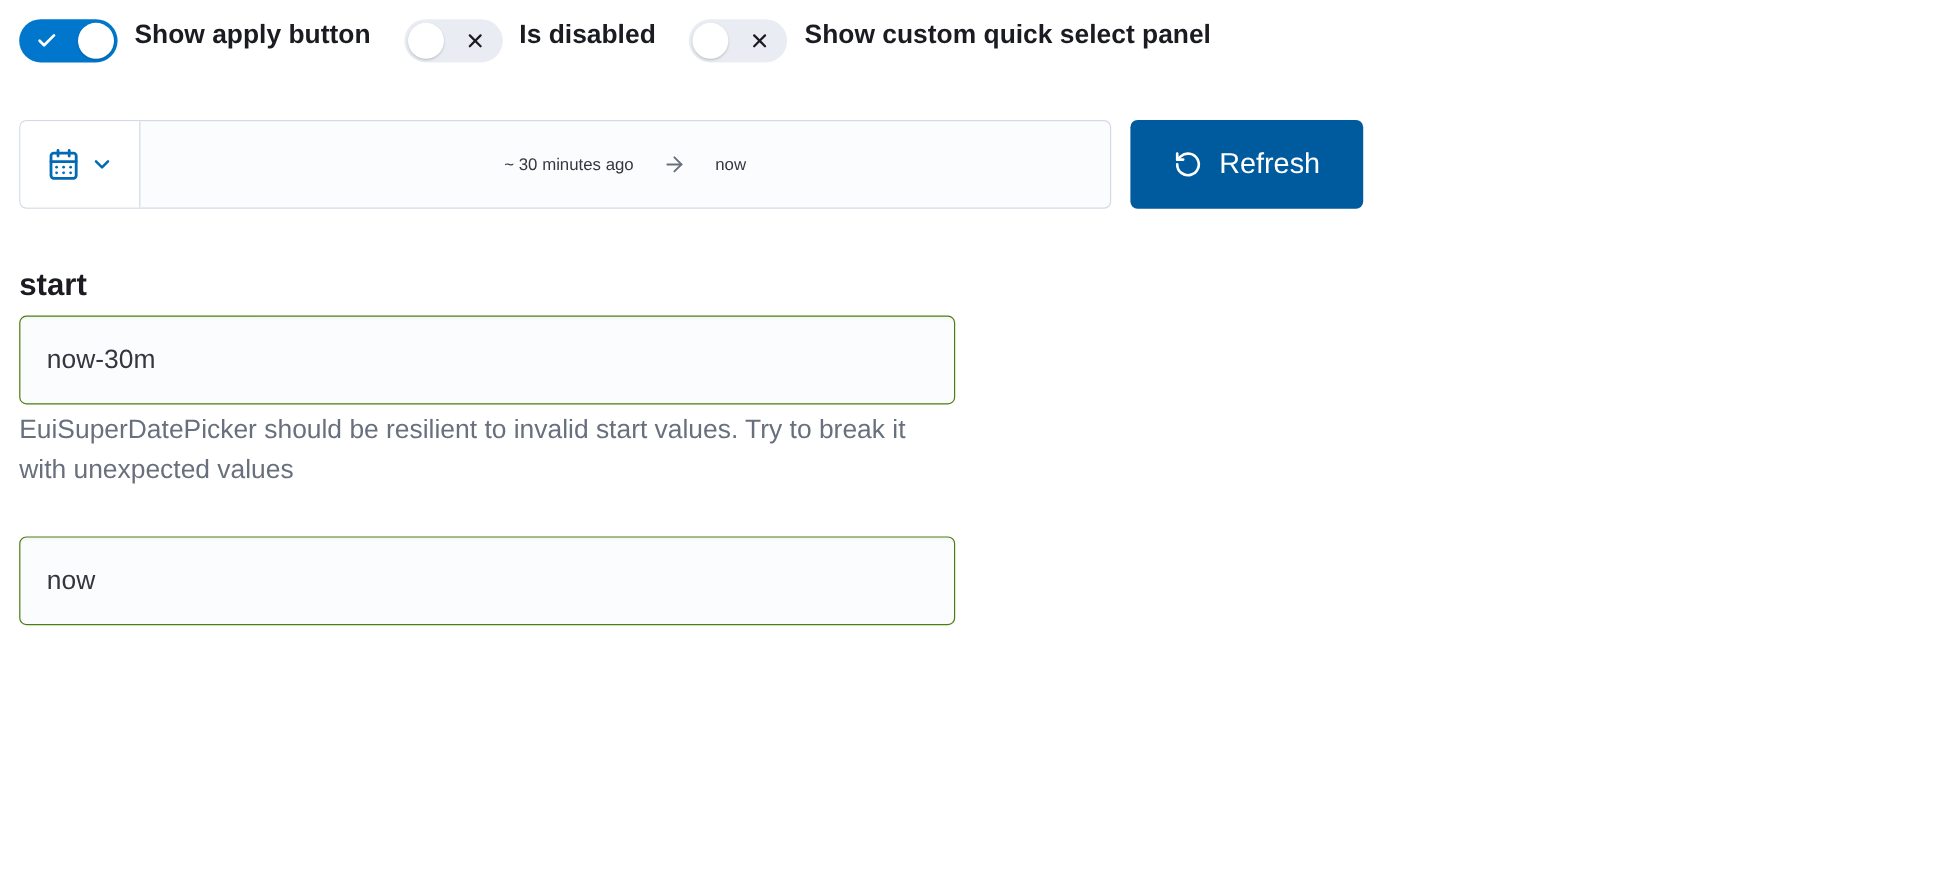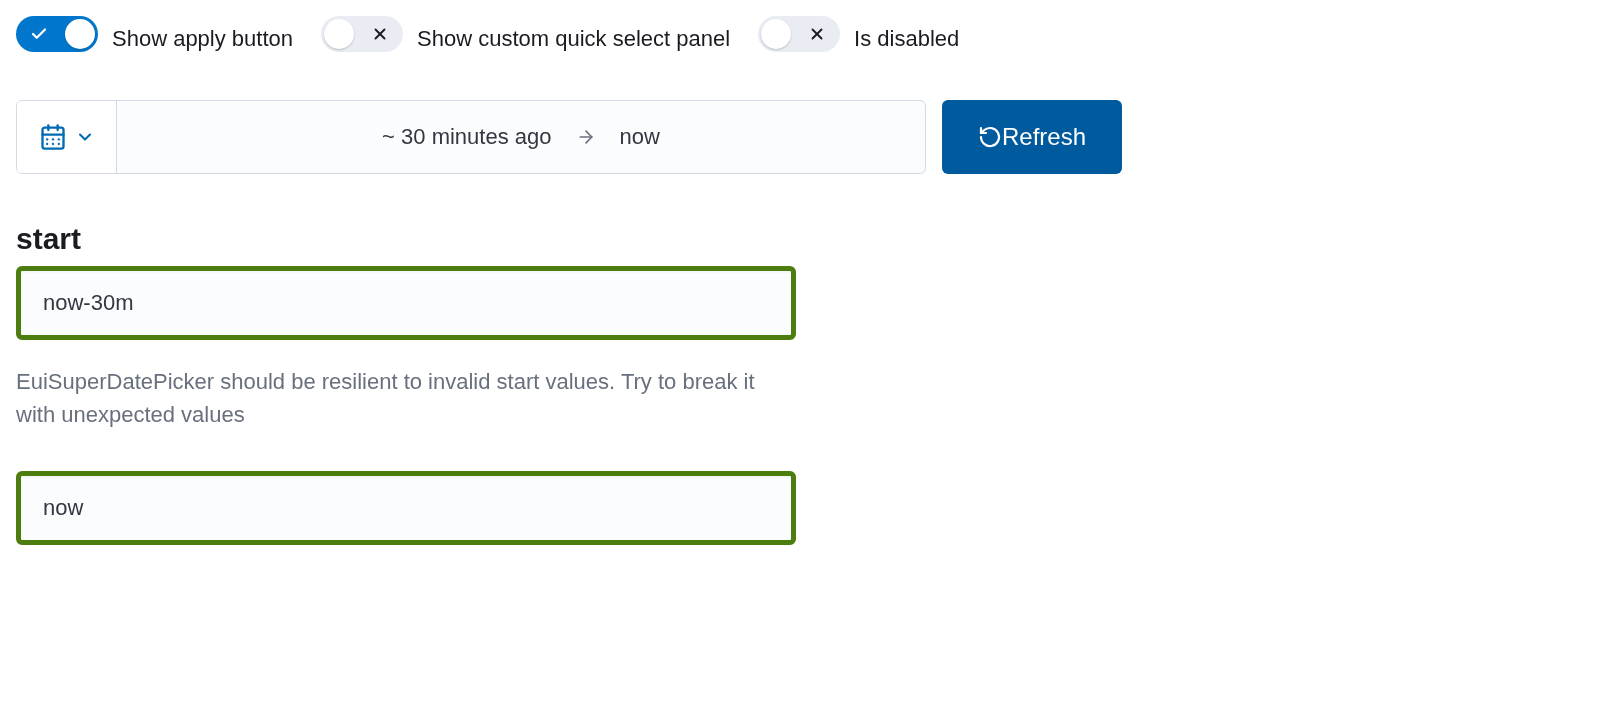--- a/index.html
+++ b/index.html
@@ -13,22 +13,23 @@
   }
   .toggle-row {
     display: flex;
     align-items: center;
     gap: 28px;
     flex-wrap: wrap;
     margin-bottom: 48px;
   }
   .toggle-item {
     display: flex;
-    align-items: flex-end;
+    align-items: flex-start;
     gap: 14px;
+    font-weight: bold;
   }
   .switch {
     width: 82px;
     height: 36px;
     border-radius: 18px;
     position: relative;
     cursor: pointer;
     display: flex;
     align-items: center;
     flex-shrink: 0;
@@ -91,58 +92,59 @@
     gap: 8px;
     cursor: pointer;
     color: #006bb4;
   }
   .range-display {
     flex: 1;
     display: flex;
     align-items: center;
     justify-content: center;
     gap: 24px;
-    font-size: 22px;
+    font-size: 14px;
     color: #343741;
     cursor: pointer;
   }
   .range-arrow { color: #69707d; }
   .refresh-btn {
     background: #005a9e;
     color: #fff;
     border: none;
     border-radius: 6px;
     padding: 0 36px;
     display: flex;
     align-items: center;
+    gap: 14px;
     font-size: 24px;
     cursor: pointer;
     height: 74px;
   }
 
   .form-group { margin-bottom: 40px; max-width: 780px; }
   .form-label {
     display: block;
     font-weight: 700;
-    font-size: 30px;
+    font-size: 26px;
     margin-bottom: 10px;
   }
   .text-input {
     width: 100%;
     height: 74px;
     padding: 0 22px;
     font-size: 22px;
-    border: 5px solid #4d7c0f;
+    border: 1px solid #4d7c0f;
     border-radius: 6px;
     background: #fbfcfd;
     box-shadow: inset 0 2px 2px rgba(0,0,0,0.03);
     color: #343741;
   }
   .help-text {
-    margin-top: 25px;
+    margin-top: 4px;
     font-size: 22px;
     color: #69707d;
     line-height: 1.5;
   }
   svg { display: block; }
 </style>
 </head>
 <body>
 
 <div class="toggle-row">
@@ -163,34 +165,34 @@
   <div class="toggle-item">
     <div class="switch off">
       <span class="thumb"></span>
       <span class="icon">
         <svg width="18" height="18" viewBox="0 0 24 24" fill="none" stroke="currentColor" stroke-width="2.5" stroke-linecap="round">
             <line x1="18" y1="6" x2="6" y2="18"></line>
             <line x1="6" y1="6" x2="18" y2="18"></line>
           </svg>
       </span>
     </div>
-    <span class="toggle-label">Show custom quick select panel</span>
+    <span class="toggle-label">Is disabled</span>
   </div>
 
   <div class="toggle-item">
     <div class="switch off">
       <span class="thumb"></span>
       <span class="icon">
         <svg width="18" height="18" viewBox="0 0 24 24" fill="none" stroke="currentColor" stroke-width="2.5" stroke-linecap="round">
             <line x1="18" y1="6" x2="6" y2="18"></line>
             <line x1="6" y1="6" x2="18" y2="18"></line>
           </svg>
       </span>
     </div>
-    <span class="toggle-label">Is disabled</span>
+    <span class="toggle-label">Show custom quick select panel</span>
   </div>
 
 </div>
 
 <div class="datepicker-row">
   <div class="datepicker">
     <div class="quick-select-btn">
       <span>
         <svg width="28" height="28" viewBox="0 0 24 24" fill="none" stroke="currentColor" stroke-width="2" stroke-linecap="round" stroke-linejoin="round">
           <rect x="3" y="4" width="18" height="18" rx="2" ry="2"></rect>

